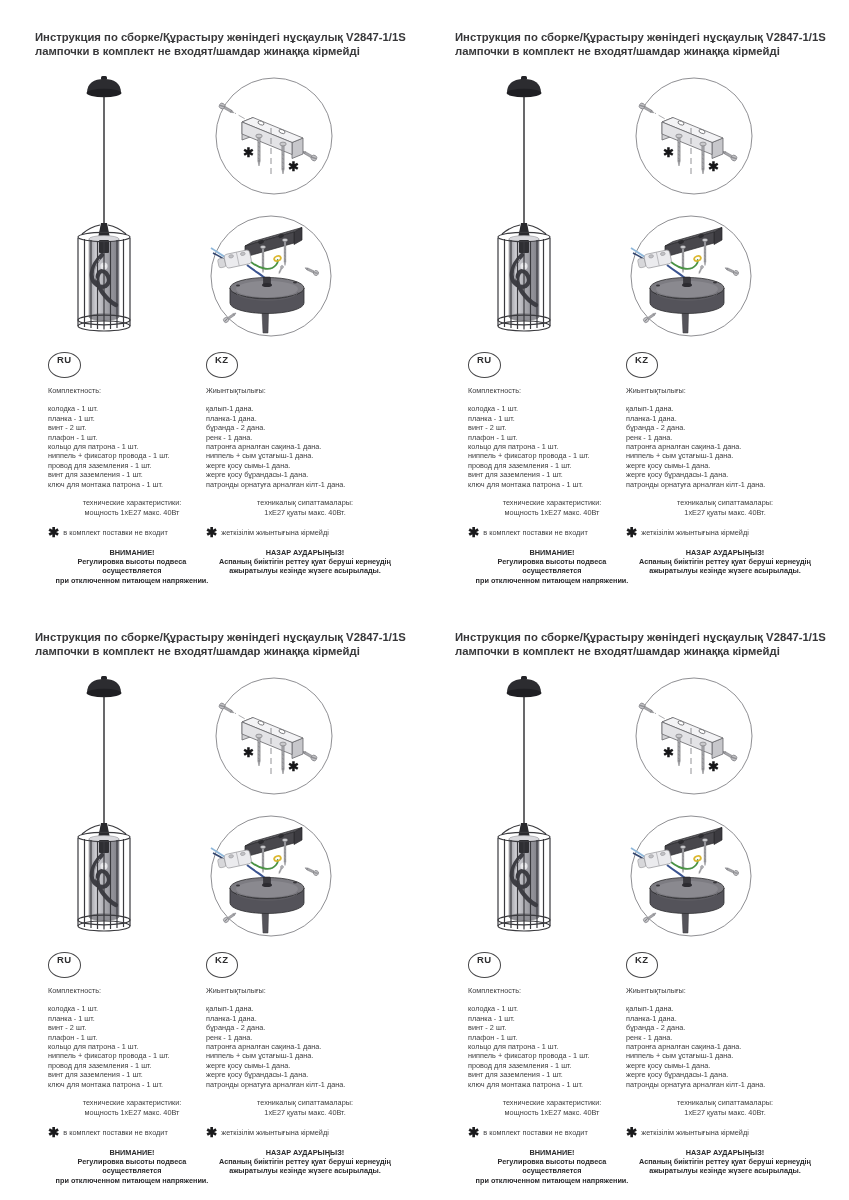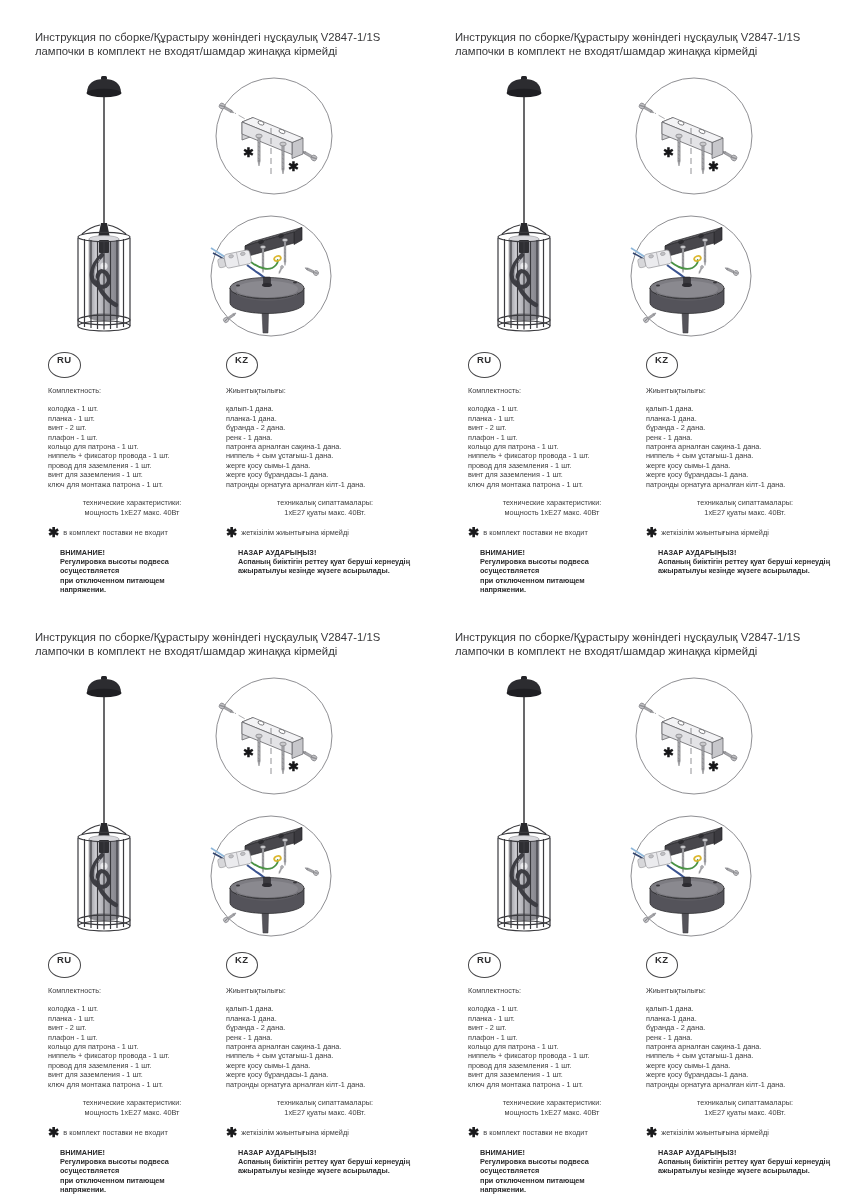--- a/index.html
+++ b/index.html
@@ -7,35 +7,35 @@
     width:849px;height:1200px;background:#ffffff;position:relative;
     font-family:"Liberation Sans", sans-serif;color:#3d3d3f;
     -webkit-font-smoothing:antialiased;
   }
   .panel{position:absolute;width:392px;height:568px;}
   .panel:nth-child(1){left:30px;top:26px;}
   .panel:nth-child(2){left:450px;top:26px;}
   .panel:nth-child(3){left:30px;top:626px;}
   .panel:nth-child(4){left:450px;top:626px;}
   .title{position:absolute;left:5px;top:5px;margin:0;font-size:11.3px;line-height:13.5px;
-         font-weight:400;color:#38383a;white-space:nowrap;}
+         font-weight:700;color:#38383a;white-space:nowrap;}
   .figures{position:absolute;left:0;top:50px;width:390px;height:270px;}
   .col{position:absolute;top:326px;font-size:7.3px;line-height:9.4px;color:#414143;}
   .col-ru{left:18px;width:168px;}
-  .col-kz{left:196px;width:198px;}
+  .col-kz{left:176px;width:198px;}
   .badge{display:inline-block;border:1.3px solid #48484a;border-radius:50%;
          padding:2px 8px 12px;font-size:9.5px;font-weight:700;line-height:1;
          letter-spacing:.5px;color:#2e2e30;}
   .heading{margin:8px 0 0;}
   ul.items{list-style:none;margin:9.4px 0 0;padding:0;}
   .spec{margin:9.4px 0 0;text-align:center;}
   .spec span{display:block;}
   .note{margin:9px 0 0;display:flex;align-items:center;gap:4px;}
   .ast{font-size:13.5px;font-weight:700;color:#1a1a1c;line-height:1;}
-  .warn{margin:8px 12px 0;font-weight:700;color:#2b2b2d;}
+  .warn{margin:8px 0 0;font-weight:700;color:#2b2b2d;text-align:center;}
   .warn span{display:block;}
 </style>
 </head>
 <body>
 
 <div id="grid">
   <section class="panel">
     <h1 class="title">
       <span>Инструкция по сборке/Құрастыру жөніндегі нұсқаулық V2847-1/1S</span><br>
       <span>лампочки в комплект не входят/шамдар жинаққа кірмейді</span>

